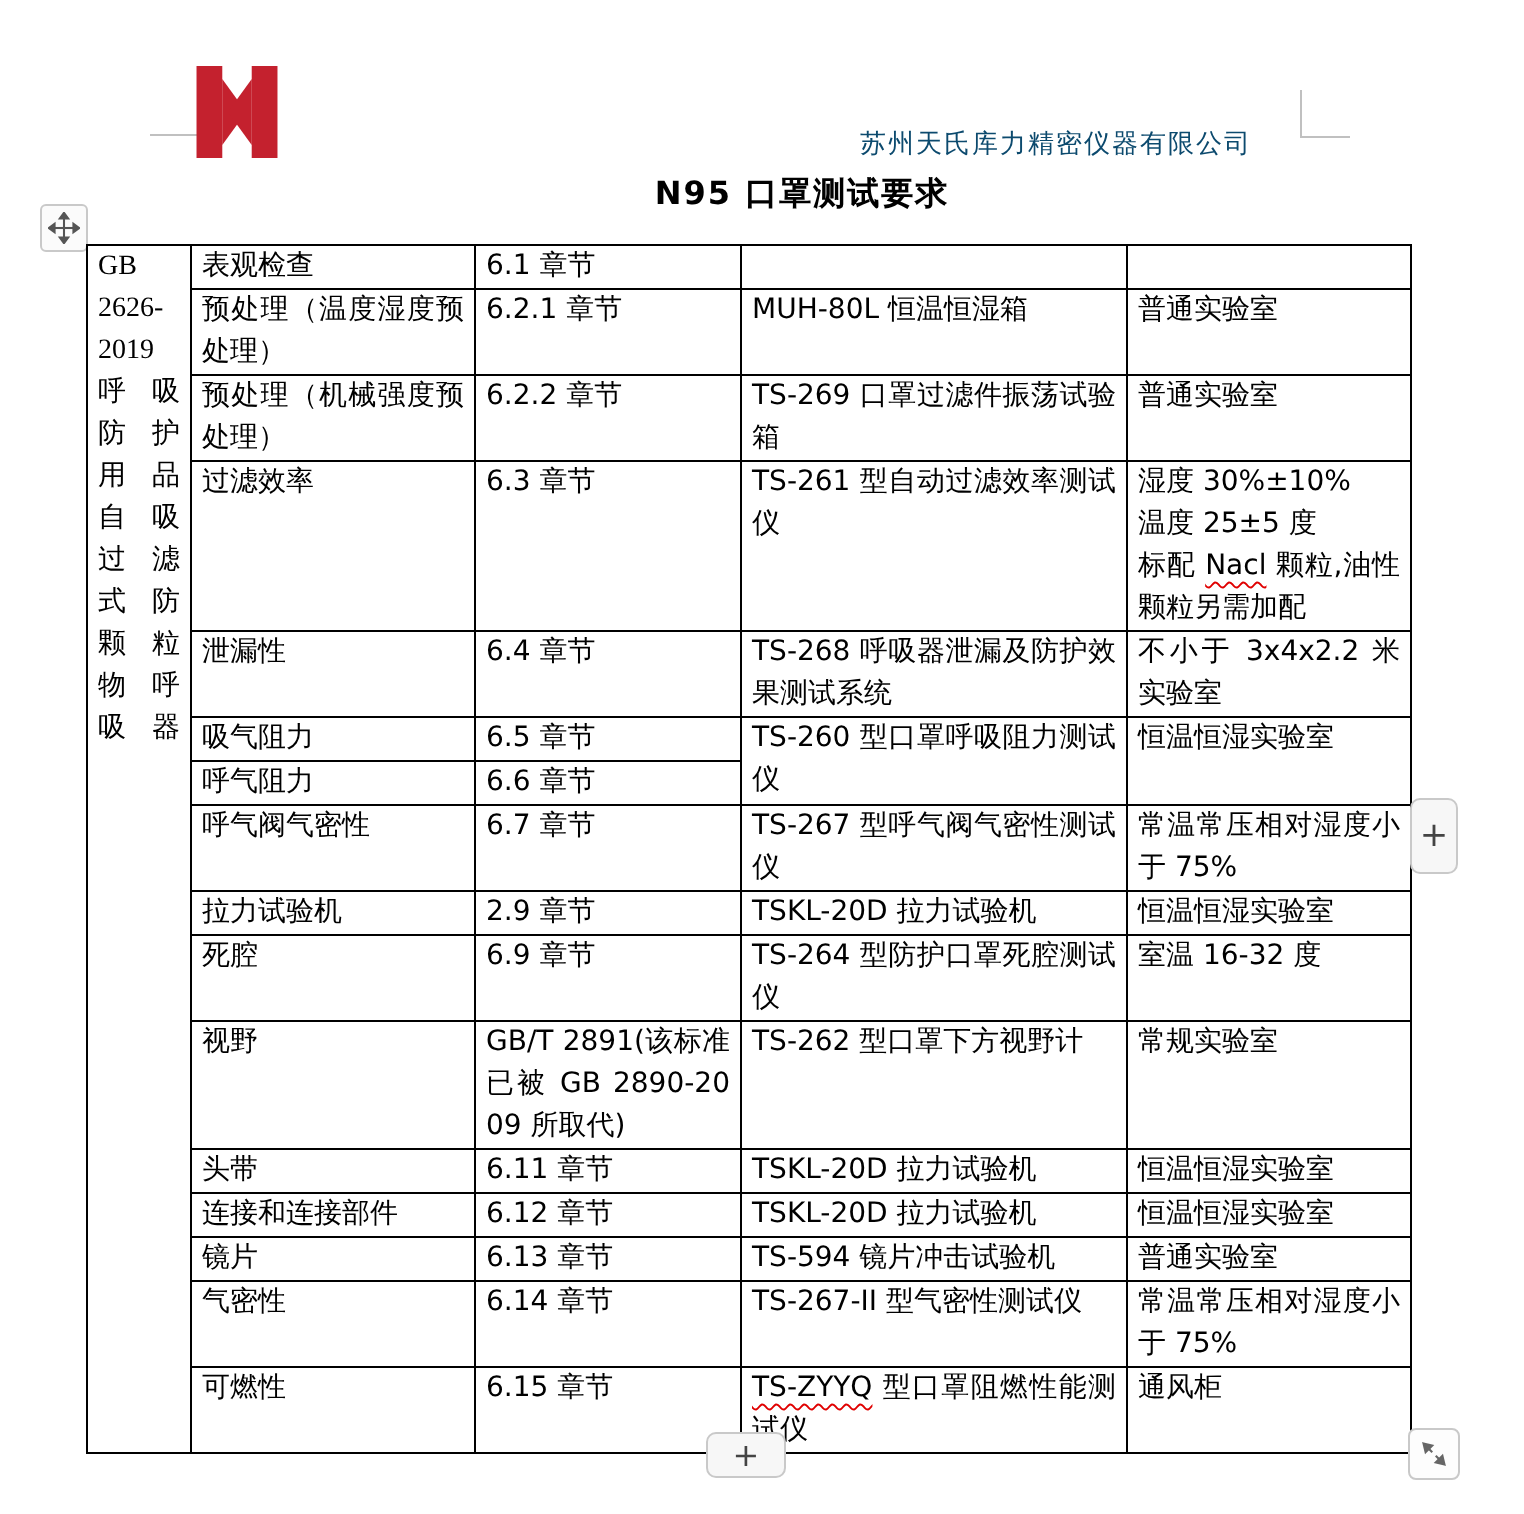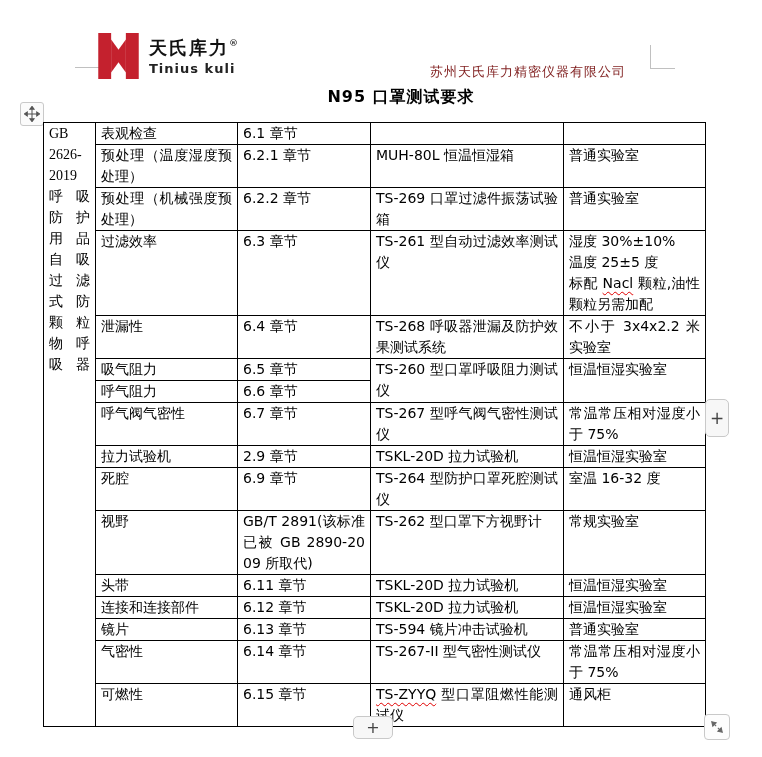--- a/index.html
+++ b/index.html
@@ -6,21 +6,21 @@
   body{
     width:762px;height:757px;background:#ffffff;position:relative;overflow:hidden;
     font-family:"DejaVu Sans","Liberation Sans",sans-serif;color:#000;
   }
   
   .brand{position:absolute;left:95px;top:33px;display:flex;gap:7px;align-items:flex-start;}
   .brand-mark{width:47px;height:46px;}
   .brand-cn{font-size:18px;font-weight:bold;letter-spacing:2px;line-height:20px;color:#111;}
   .brand-reg{font-size:9px;vertical-align:8px;letter-spacing:0;color:#333;}
   .brand-en{font-size:13px;font-weight:bold;letter-spacing:1px;color:#222;margin-top:3px;}
-  .company{position:absolute;left:430px;top:63px;font-size:13px;color:#7f1d1d;letter-spacing:1px;}
+  .company{position:absolute;left:430px;top:63px;font-size:13px;color:#0c4a6e;letter-spacing:1px;}
   .doc-title{position:absolute;left:0;top:87px;width:762px;text-align:center;font-size:16px;font-weight:bold;letter-spacing:1px;padding-left:20px;}
   
   .crop{position:absolute;background:#c0c0c0;}
   
   table.req{position:absolute;left:43px;top:122px;width:662px;border-collapse:collapse;table-layout:fixed;}
   table.req td{
     border:1px solid #000;vertical-align:top;padding:0 5px;
     font-size:14px;line-height:21px;
     text-align:justify;text-justify:inter-character;
     white-space:pre-line;overflow-wrap:break-word;word-break:break-all;
@@ -51,24 +51,20 @@
 
 <div class="brand">
   <svg class="brand-mark" viewBox="0 0 44 50">
     <g fill="#c4212e">
       <rect x="0" y="0" width="14" height="50"></rect>
       <rect x="30" y="0" width="14" height="50"></rect>
       <polygon points="14,7 27,25 14,43"></polygon>
       <polygon points="30,7 17,25 30,43"></polygon>
     </g>
   </svg>
-  <div class="brand-text">
-    <div class="brand-cn"><span>天氏库力</span><span class="brand-reg">®</span></div>
-    <div class="brand-en">Tinius kuli</div>
-  </div>
 </div>
 
 <div class="company">苏州天氏库力精密仪器有限公司</div>
 <div class="doc-title">N95 口罩测试要求</div>
 
 <div class="ui-box move-handle">
   <svg width="16" height="16" viewBox="0 0 20 20">
     <g stroke="#555" stroke-width="1.3" fill="#555">
       <line x1="10" y1="4" x2="10" y2="16"></line>
       <line x1="4" y1="10" x2="16" y2="10"></line>

